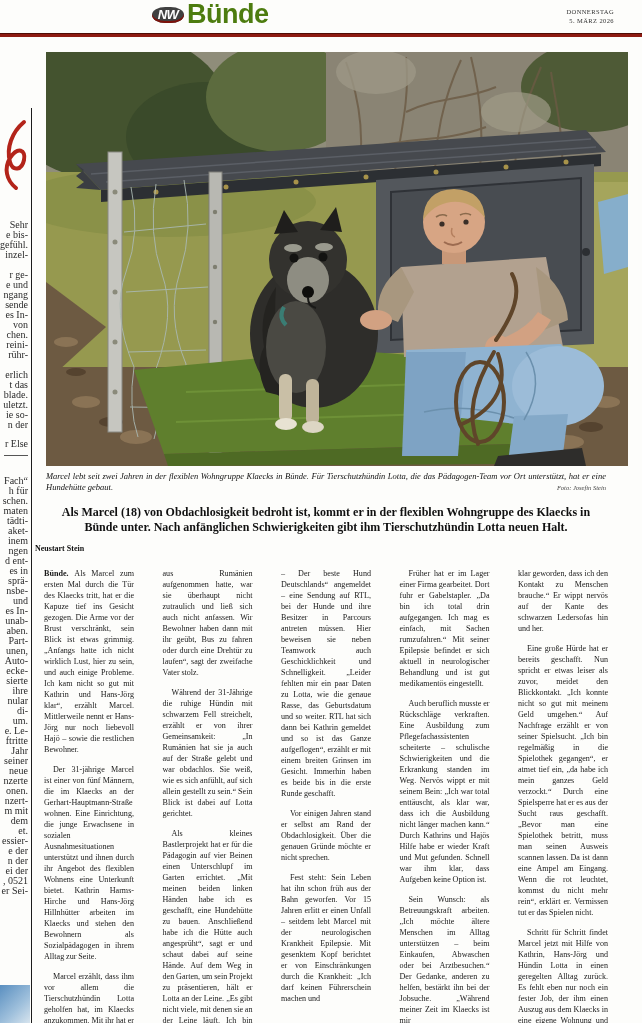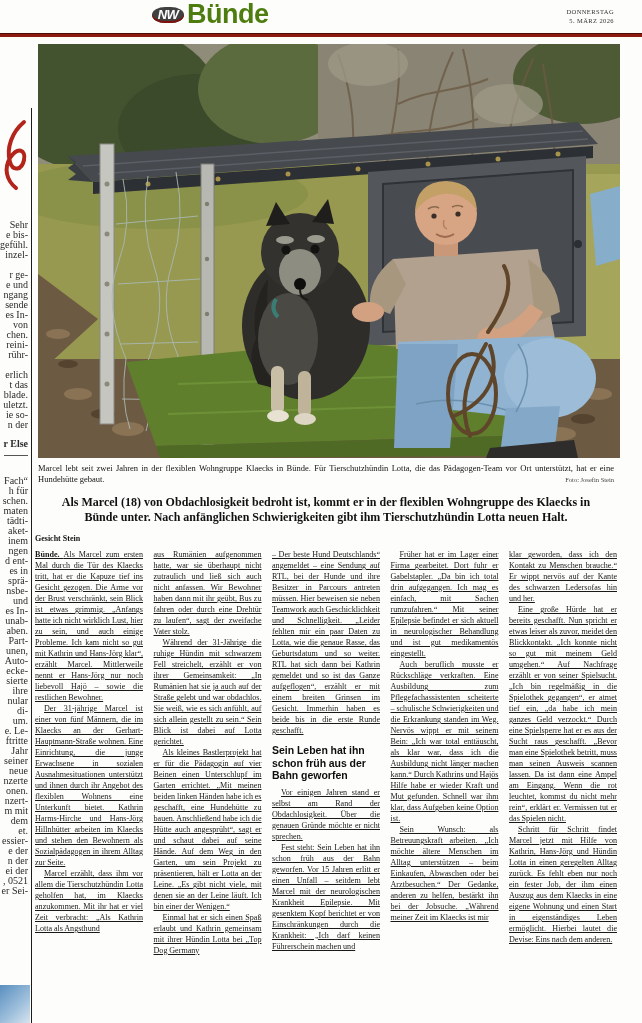--- a/index.html
+++ b/index.html
@@ -21,34 +21,34 @@
            width:32px;height:16px;background:#404040;border-radius:50% 50% 50% 50%/60% 60% 60% 60%;
            box-shadow:inset 0 -2px 0 #7e120b;color:#fff;
            font:italic 700 13px "Liberation Sans",sans-serif;letter-spacing:-.5px;}
   .section-title{font:700 27px "Liberation Sans",sans-serif;letter-spacing:-.5px;
                  color:#4d7c0f;margin-left:3px;line-height:1;}
   .dateline{position:absolute;right:28px;top:7px;text-align:right;
             font:400 6.5px "Liberation Serif",serif;letter-spacing:.4px;color:#333;line-height:9px;}
   .red-rule{position:absolute;left:0;right:0;top:33px;height:3px;background:#8e1b12;border-top:1px solid #4f0c06;}
   
   .main{position:absolute;left:35px;top:41px;width:582px;}
-  figure{margin:3px;}
+  figure{margin:11px;font-style:italic;}
   .photo{display:block;width:582px;height:414px;background:#9a9b85;}
   figcaption{position:relative;margin-top:5px;font-size:8.5px;line-height:11px;
              text-align:justify;color:#111;padding-bottom:1px;}
   .credit{position:absolute;right:0;bottom:1px;font-size:6.5px;color:#444;background:#fdfdfb;padding-left:6px;}
   h1{margin:17px auto 0;width:560px;text-align:center;
      font:700 31px/1.16 "Liberation Serif",serif;color:#0d0d0d;letter-spacing:-.3px;}
   .lede{margin:9px auto 0;width:562px;text-align:center;
         font:700 12px/15px "Liberation Serif",serif;color:#111;}
   .byline{margin:9px 0 6px;font:700 8px "Liberation Serif",serif;color:#111;}
   .cols{display:flex;justify-content:space-between;}
   .col{width:108px;flex:none;font-size:8.1px;line-height:11px;text-align:justify;
        hyphens:auto;-webkit-hyphens:auto;word-spacing:-.2px;color:#191919;}
-  .col p{margin:0;text-decoration:underline;}
+  .col p{margin:9px;}
   .col p.ind{text-indent:9px;}
   .col h3{margin:8px 0 5px;font:700 10.5px/12.5px "Liberation Sans",sans-serif;color:#0e0e0e;text-align:left;}
 </style>
 </head>
 <body>
 
 <div class="page">
 
   <div class="neighbor">
     <svg class="n-script" width="26" height="74" viewBox="0 0 26 74">
@@ -73,21 +73,21 @@
           <div>rühr-</div>
         </div>
         <div class="ngroup" style="margin-top: 10px;">
           <div>erlich</div>
           <div>t das</div>
           <div>blade.</div>
           <div>uletzt.</div>
           <div>ie so-</div>
           <div>n der</div>
         </div>
-        <div class="ngroup" style="margin-top: 9px; font-weight: 700;">
+        <div class="ngroup" style="margin-top: 9px; font-weight: 400;">
           <div>r Else</div>
         </div>
         <div class="nrule"></div>
         <div class="ngroup" style="margin-top: 20px;">
           <div>Fach“</div>
           <div>h für</div>
           <div>schen.</div>
           <div>maten</div>
           <div>tädti-</div>
           <div>aket-</div>
@@ -305,36 +305,35 @@
           </g>
         </g>
       </svg>
       <figcaption>
         <span>Marcel lebt seit zwei Jahren in der flexiblen Wohngruppe Klaecks in Bünde. Für Tierschutzhündin Lotta, die das Pädagogen-Team vor Ort unterstützt, hat er eine Hundehütte gebaut.</span>
         <span class="credit">Foto: Josefin Stein</span>
       </figcaption>
     </figure>
 
     <p class="lede">Als Marcel (18) von Obdachlosigkeit bedroht ist, kommt er in der flexiblen Wohngruppe des Klaecks in Bünde unter. Nach anfänglichen Schwierigkeiten gibt ihm Tierschutzhündin Lotta neuen Halt.</p>
-    <div class="byline">Gesicht Stein</div>
+    <div class="byline">Neustart Stein</div>
     <div class="cols">
         <div class="col">
           <p><b>Bünde. </b>Als Marcel zum ersten Mal durch die Tür des Klaecks tritt, hat er die Kapuze tief ins Gesicht gezogen. Die Arme vor der Brust verschränkt, sein Blick ist etwas grimmig. „Anfangs hatte ich nicht wirklich Lust, hier zu sein, und auch einige Probleme. Ich kam nicht so gut mit Kathrin und Hans-Jörg klar“, erzählt Marcel. Mittlerweile nennt er Hans-Jörg nur noch liebevoll Hajö – sowie die restlichen Bewohner.</p>
           <p class="ind">Der 31-jährige Marcel ist einer von fünf Männern, die im Klaecks an der Gerhart-Hauptmann-Straße wohnen. Eine Einrichtung, die junge Erwachsene in sozialen Ausnahmesituationen unterstützt und ihnen durch ihr Angebot des flexiblen Wohnens eine Unterkunft bietet. Kathrin Harms-Hirche und Hans-Jörg Hillnhütter arbeiten im Klaecks und stehen den Bewohnern als Sozialpädagogen in ihrem Alltag zur Seite.</p>
           <p class="ind">Marcel erzählt, dass ihm vor allem die Tierschutzhündin Lotta geholfen hat, im Klaecks anzukommen. Mit ihr hat er viel Zeit verbracht: „Als Kathrin Lotta als Angsthund</p>
         </div>
         <div class="col">
           <p>aus Rumänien aufgenommen hatte, war sie überhaupt nicht zutraulich und ließ sich auch nicht anfassen. Wir Bewohner haben dann mit ihr geübt, Bus zu fahren oder durch eine Drehtür zu laufen“, sagt der zweifache Vater stolz.</p>
           <p class="ind">Während der 31-Jährige die ruhige Hündin mit schwarzem Fell streichelt, erzählt er von ihrer Gemeinsamkeit: „In Rumänien hat sie ja auch auf der Straße gelebt und war obdachlos. Sie weiß, wie es sich anfühlt, auf sich allein gestellt zu sein.“ Sein Blick ist dabei auf Lotta gerichtet.</p>
           <p class="ind">Als kleines Bastlerprojekt hat er für die Pädagogin auf vier Beinen einen Unterschlupf im Garten errichtet. „Mit meinen beiden linken Händen habe ich es geschafft, eine Hundehütte zu bauen. Anschließend habe ich die Hütte auch angesprüht“, sagt er und schaut dabei auf seine Hände. Auf dem Weg in den Garten, um sein Projekt zu präsentieren, hält er Lotta an der Leine. „Es gibt nicht viele, mit denen sie an der Leine läuft. Ich bin einer der Wenigen.“</p>
           <p class="ind">Einmal hat er sich einen Spaß erlaubt und Kathrin gemeinsam mit ihrer Hündin Lotta bei „Top Dog Germany</p>
         </div>
         <div class="col">
           <p>– Der beste Hund Deutschlands“ angemeldet – eine Sendung auf RTL, bei der Hunde und ihre Besitzer in Parcours antreten müssen. Hier beweisen sie neben Teamwork auch Geschicklichkeit und Schnelligkeit. „Leider fehlten mir ein paar Daten zu Lotta, wie die genaue Rasse, das Geburtsdatum und so weiter. RTL hat sich dann bei Kathrin gemeldet und so ist das Ganze aufgeflogen“, erzählt er mit einem breiten Grinsen im Gesicht. Immerhin haben es beide bis in die erste Runde geschafft.</p>
-          <h3>Sein Leben hat ihn schon früh aus der Bahn geworfen</h3>
           <p class="ind">Vor einigen Jahren stand er selbst am Rand der Obdachlosigkeit. Über die genauen Gründe möchte er nicht sprechen.</p>
           <p class="ind">Fest steht: Sein Leben hat ihn schon früh aus der Bahn geworfen. Vor 15 Jahren erlitt er einen Unfall – seitdem lebt Marcel mit der neurologischen Krankheit Epilepsie. Mit gesenktem Kopf berichtet er von Einschränkungen durch die Krankheit: „Ich darf keinen Führerschein machen und</p>
         </div>
         <div class="col">
           <p class="ind">Früher hat er im Lager einer Firma gearbeitet. Dort fuhr er Gabelstapler. „Da bin ich total drin aufgegangen. Ich mag es einfach, mit Sachen rumzufahren.“ Mit seiner Epilepsie befindet er sich aktuell in neurologischer Behandlung und ist gut medikamentös eingestellt.</p>
           <p class="ind">Auch beruflich musste er Rückschläge verkraften. Eine Ausbildung zum Pflegefachassistenten scheiterte – schulische Schwierigkeiten und die Erkrankung standen im Weg. Nervös wippt er mit seinem Bein: „Ich war total enttäuscht, als klar war, dass ich die Ausbildung nicht länger machen kann.“ Durch Kathrins und Hajös Hilfe habe er wieder Kraft und Mut gefunden. Schnell war ihm klar, dass Aufgeben keine Option ist.</p>
           <p class="ind">Sein Wunsch: als Betreuungskraft arbeiten. „Ich möchte ältere Menschen im Alltag unterstützen – beim Einkaufen, Abwaschen oder bei Arztbesuchen.“ Der Gedanke, anderen zu helfen, bestärkt ihn bei der Jobsuche. „Während meiner Zeit im Klaecks ist mir</p>
         </div>
         <div class="col">
           <p>klar geworden, dass ich den Kontakt zu Menschen brauche.“ Er wippt nervös auf der Kante des schwarzen Ledersofas hin und her.</p>

